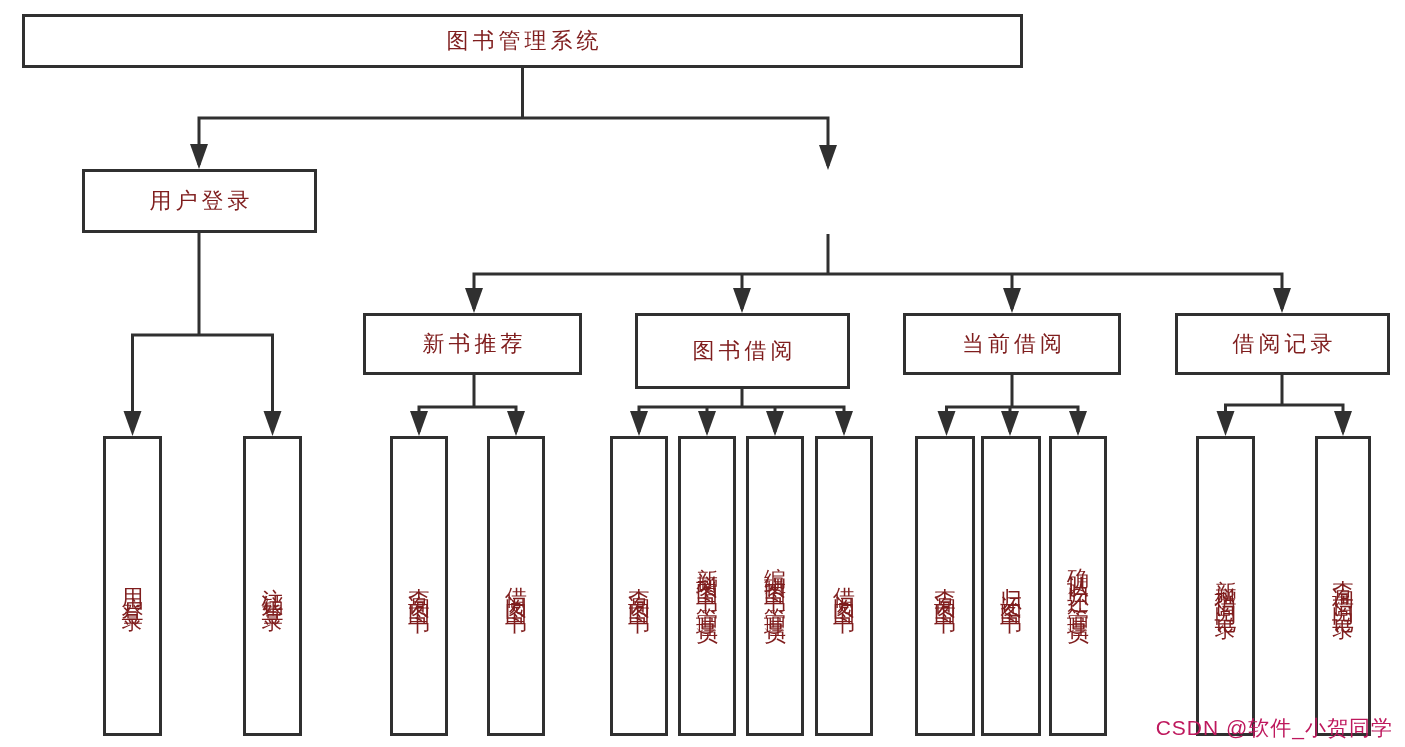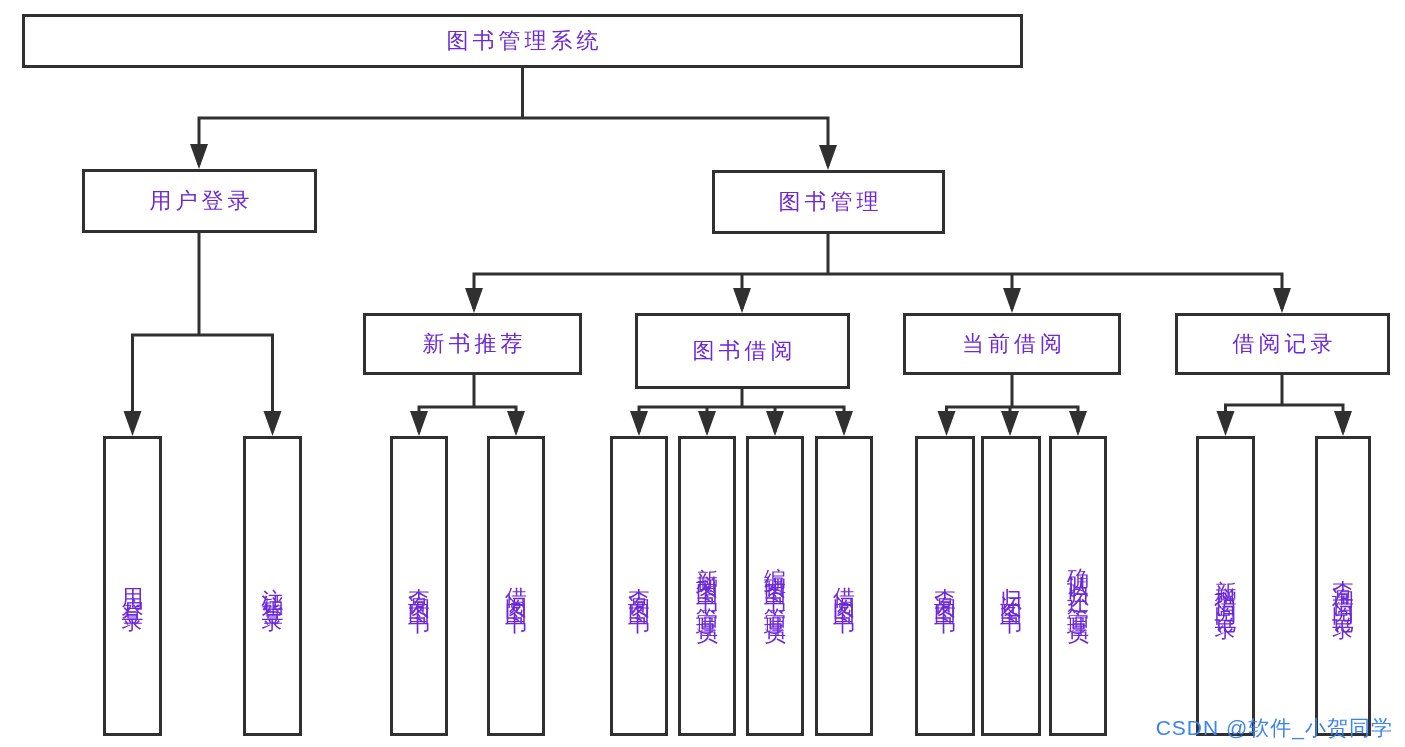--- a/index.html
+++ b/index.html
@@ -23,21 +23,21 @@
     height: 747px;
   }
   .box {
     position: absolute;
     box-sizing: border-box;
     background: #ffffff;
     border: 3px solid #303030;
     display: flex;
     align-items: center;
     justify-content: center;
-    color: #6d28d9;
+    color: #7f1d1d;
     text-align: center;
   }
   .box.h {
     font-size: 22px;
     letter-spacing: 4px;
     text-indent: 4px;
     white-space: nowrap;
   }
   .box.v {
     writing-mode: vertical-rl;
@@ -45,21 +45,21 @@
     font-size: 22px;
     letter-spacing: 8px;
     line-height: 1;
   }
   .watermark {
     position: absolute;
     right: 12px;
     top: 714px;
     font-size: 21px;
     letter-spacing: 1px;
-    color: #3b82f6;
+    color: #be185d;
     z-index: 20;
     white-space: nowrap;
   }
 </style>
 </head>
 <body>
 
 <div class="canvas">
 
   <svg class="connectors" viewBox="0 0 1405 747" xmlns="http://www.w3.org/2000/svg">
@@ -91,21 +91,20 @@
       <polygon points="1001,411 1019,411 1010,436"></polygon>
       <polygon points="1069,411 1087,411 1078,436"></polygon>
       <polygon points="1216.5,411 1234.5,411 1225.5,436"></polygon>
       <polygon points="1334,411 1352,411 1343,436"></polygon>
     </g>
   </svg>
 
   <div class="box h" style="left:22px; top:14px; width:1001px; height:54px;">图书管理系统</div>
 
   <div class="box h" style="left:82px; top:169px; width:235px; height:64px;">用户登录</div>
-  <div class="box h" style="left:712px; top:170px; width:233px; height:64px;">图书管理</div>
 
   <div class="box h" style="left:363px; top:313px; width:219px; height:62px;font-family:Liberation Mono, monospace;">新书推荐</div>
   <div class="box h" style="left:635px; top:313px; width:215px; height:76px;">图书借阅</div>
   <div class="box h" style="left:903px; top:313px; width:218px; height:62px;">当前借阅</div>
   <div class="box h" style="left:1175px; top:313px; width:215px; height:62px;">借阅记录</div>
 
   <div class="box v" style="left:103px; top:436px; width:59px; height:300px;">用户登录</div>
   <div class="box v" style="left:243px; top:436px; width:59px; height:300px;">注销登录</div>
 
   <div class="box v" style="left:390px; top:436px; width:58px; height:300px;">查询图书</div>

